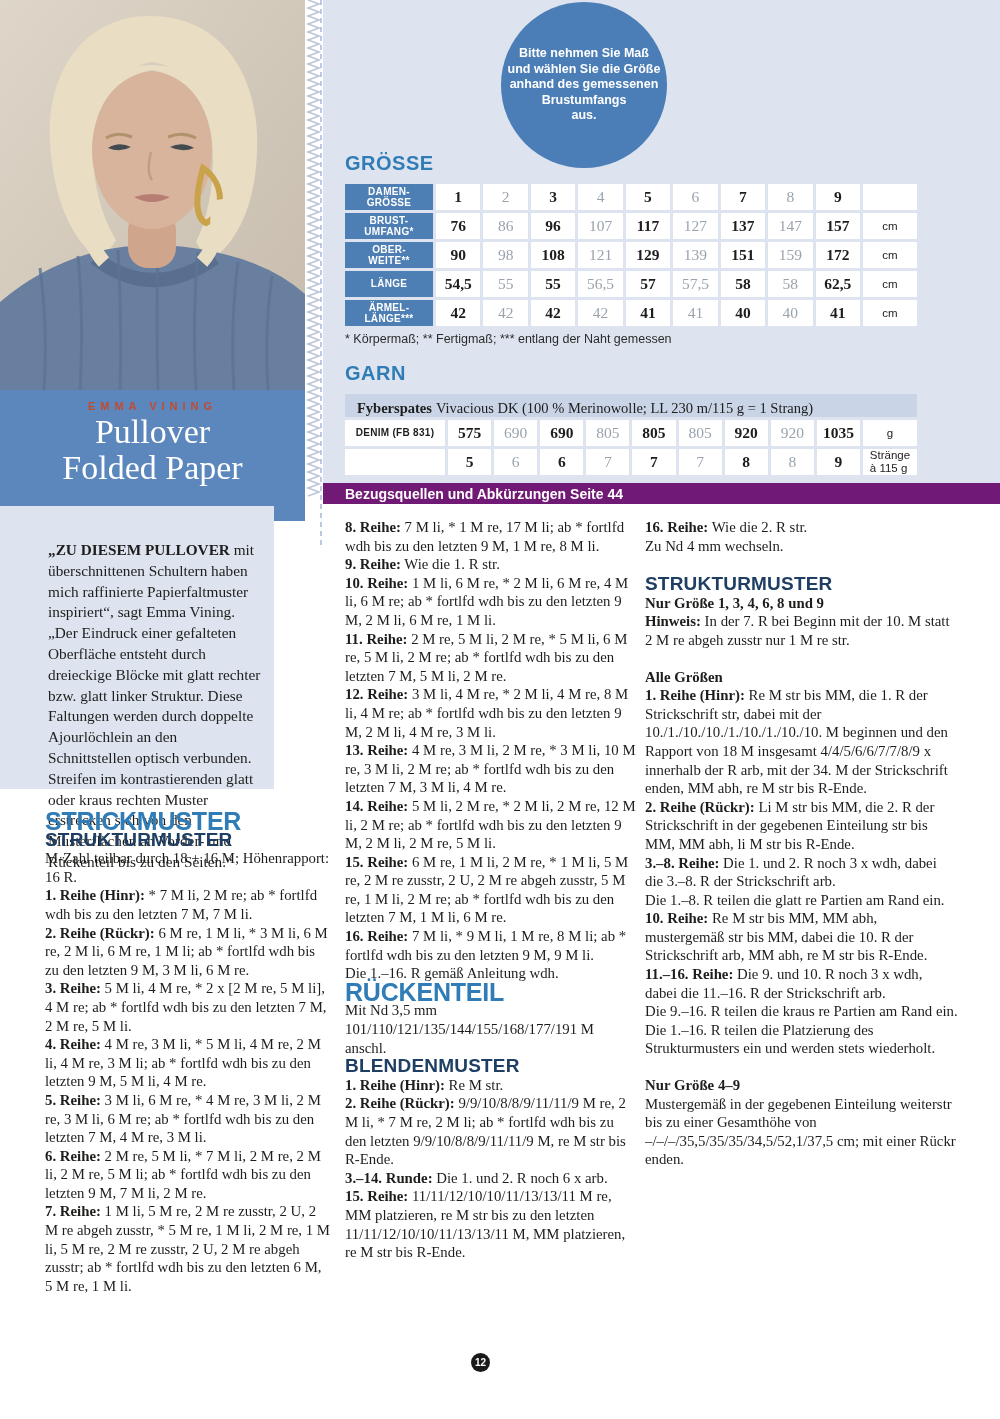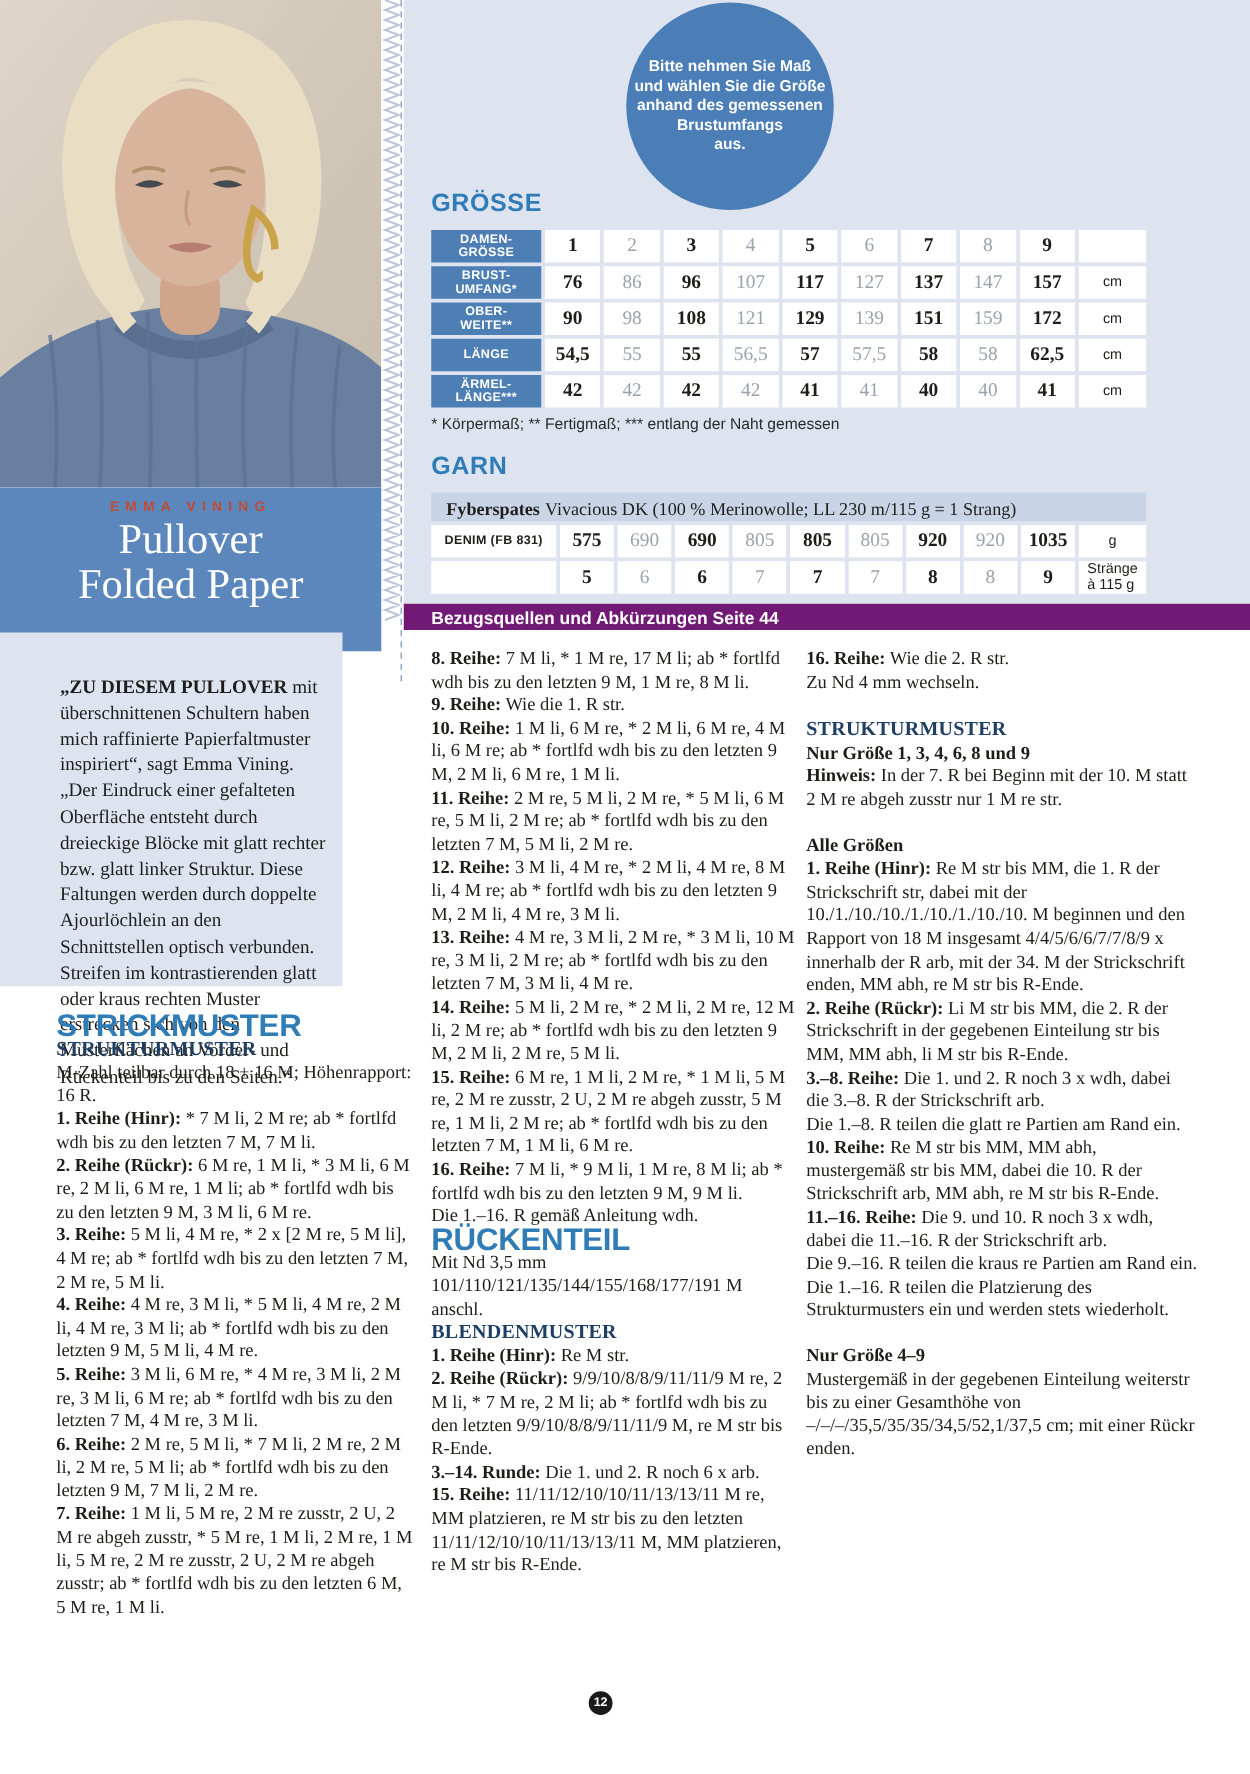--- a/index.html
+++ b/index.html
@@ -45,21 +45,21 @@
   
   .intro{left:0;top:506px;width:274px;height:283px;background:#dde4ef;box-sizing:border-box;padding:34px 10px 0 48px;}
   .intro p{margin:0;font-size:15.3px;line-height:20.8px;}
 
   
   .col{line-height:18.6px;font-size:14.8px;}
   .col p{margin:0;}
   .col .p{text-align:left;}
   .col .gap{margin-top:18px;}
   .big-head{font-family:"Liberation Sans",sans-serif;font-weight:bold;font-size:25px;letter-spacing:-.2px;color:#2f7cb6;margin:0;}
-  .subhead{font-family:Liberation Serif, serif;font-weight:bold;font-size:16px;color:#1e3f63;letter-spacing:.2px;margin:0;}
+  .subhead{font-family:Liberation Sans, sans-serif;font-weight:bold;font-size:19px;color:#1e3f63;letter-spacing:.2px;margin:0;}
   .bold-line{font-weight:bold;}
   .col1{left:45px;top:812px;width:286px;}
   .col2{left:345px;top:518px;width:293px;}
   .col3{left:645px;top:518px;width:313px;}
   .col .subhead.gap{margin-top:20px;}
   .rk-head{margin-top:10px;margin-bottom:4px;}
   .sub-mt{margin-top:24px;margin-bottom:2px;}
 
   .pageno{left:471px;top:1353px;width:19px;height:19px;border-radius:50%;background:#1a1a1a;color:#fff;
           display:flex;align-items:center;justify-content:center;font-family:"Liberation Sans",sans-serif;font-size:10px;font-weight:bold;}

